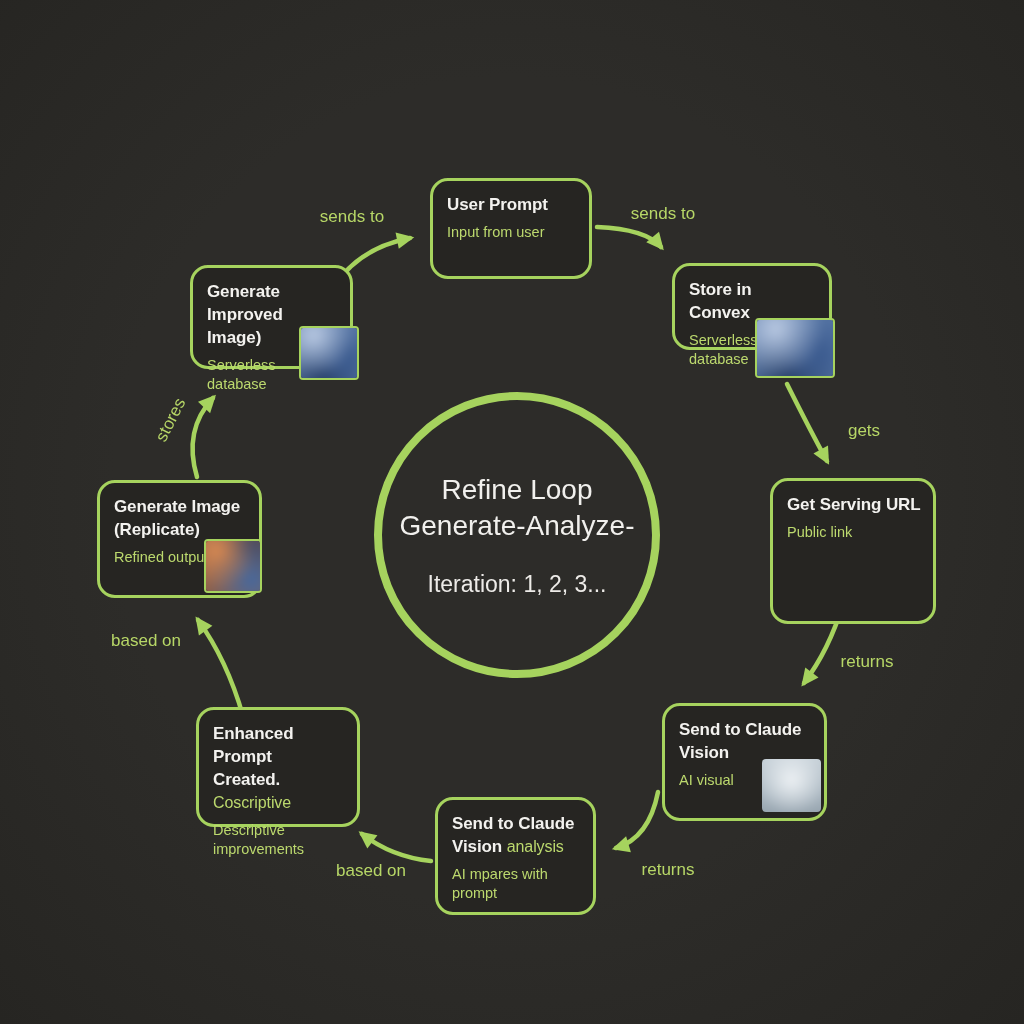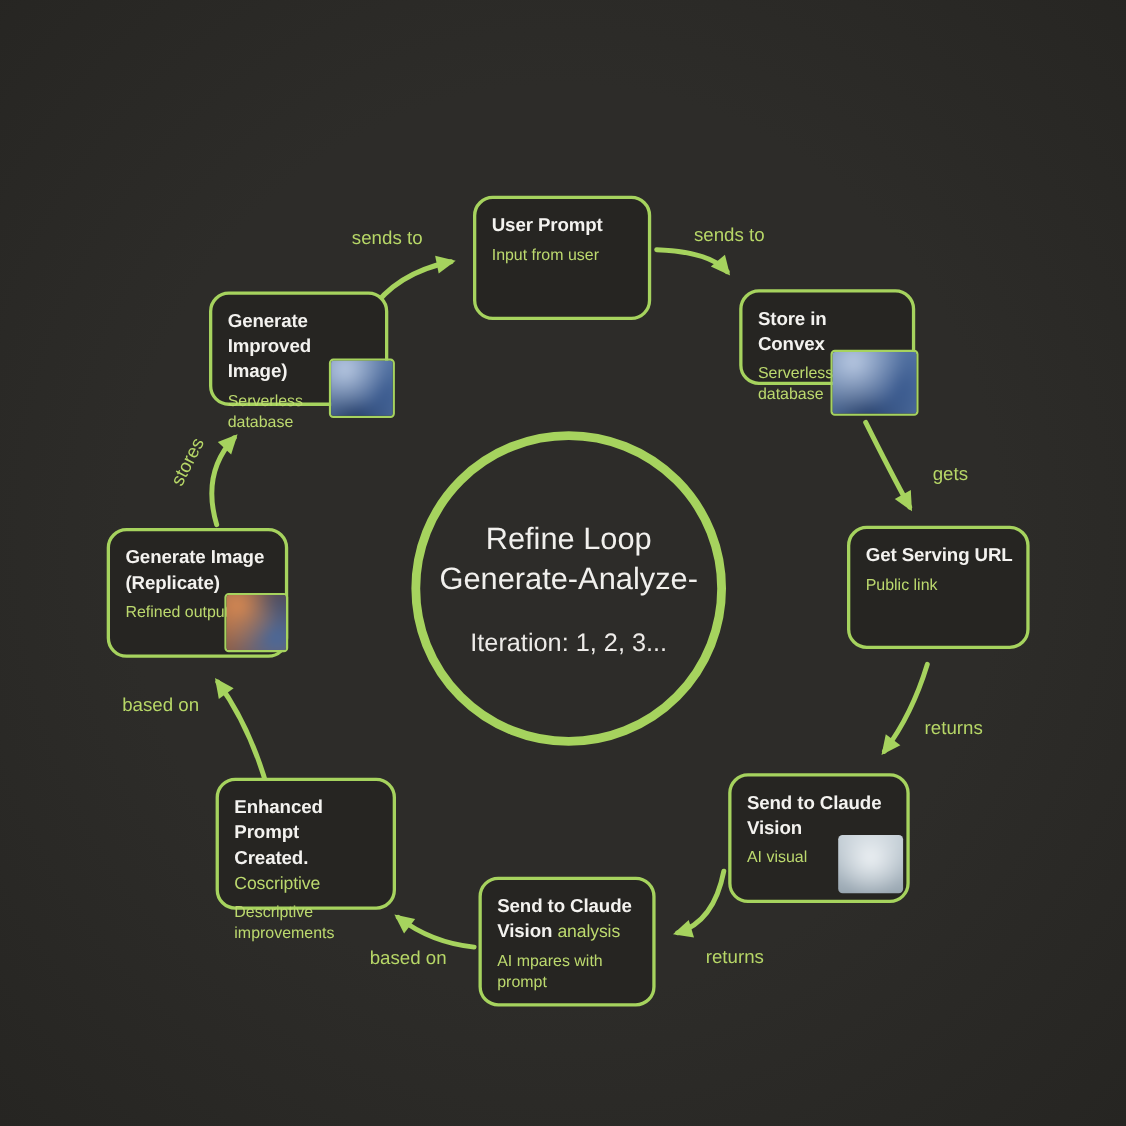--- a/index.html
+++ b/index.html
@@ -56,23 +56,23 @@
       linear-gradient(180deg, #cbd5dc 0%, #a9b6c0 60%, #8f9da8 100%);
   }
 
   .edge-label {
     position:absolute; color:#b7d767; font-size:17px; font-weight:400;
     transform:translate(-50%,-50%); white-space:nowrap;
   }
   .edge-label.rotated { transform:translate(-50%,-50%) rotate(-63deg); }
 
   
-  #n-user      { left:430px; top:178px; width:162px; height:113px; }
+  #n-user      { left:430px; top:178px; width:162px; height:101px; }
   #n-convex    { left:672px; top:263px; width:160px; height:87px; }
-  #n-url       { left:770px; top:478px; width:166px; height:112px; }
+  #n-url       { left:770px; top:478px; width:166px; height:146px; }
   #n-vision    { left:662px; top:703px; width:165px; height:118px; }
   #n-analysis  { left:435px; top:797px; width:161px; height:118px; }
   #n-enhanced  { left:196px; top:707px; width:164px; height:120px; }
   #n-replicate { left:97px;  top:480px; width:165px; height:118px; }
   #n-improved  { left:190px; top:265px; width:163px; height:104px; }
 </style>
 </head>
 <body>
 
 <div class="canvas">

